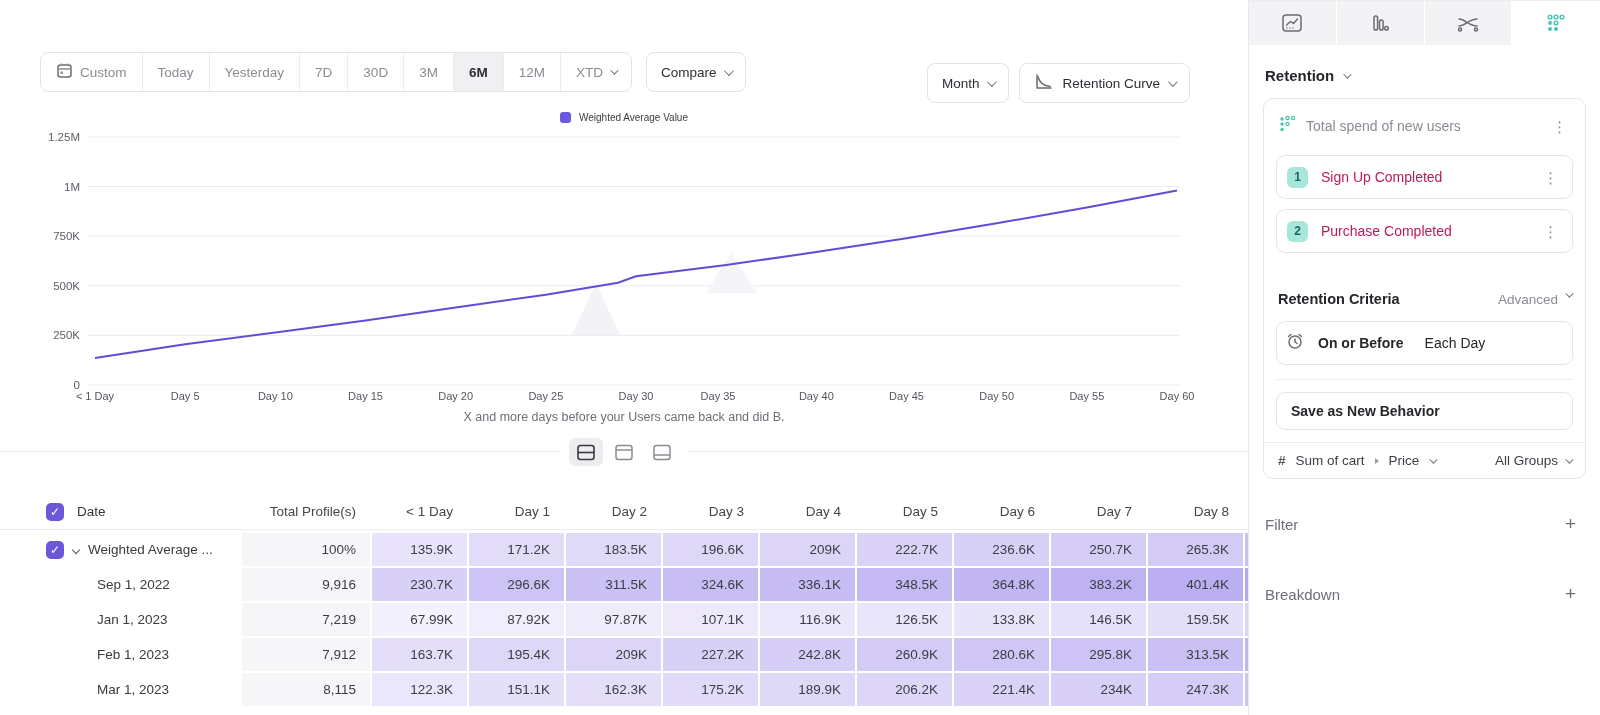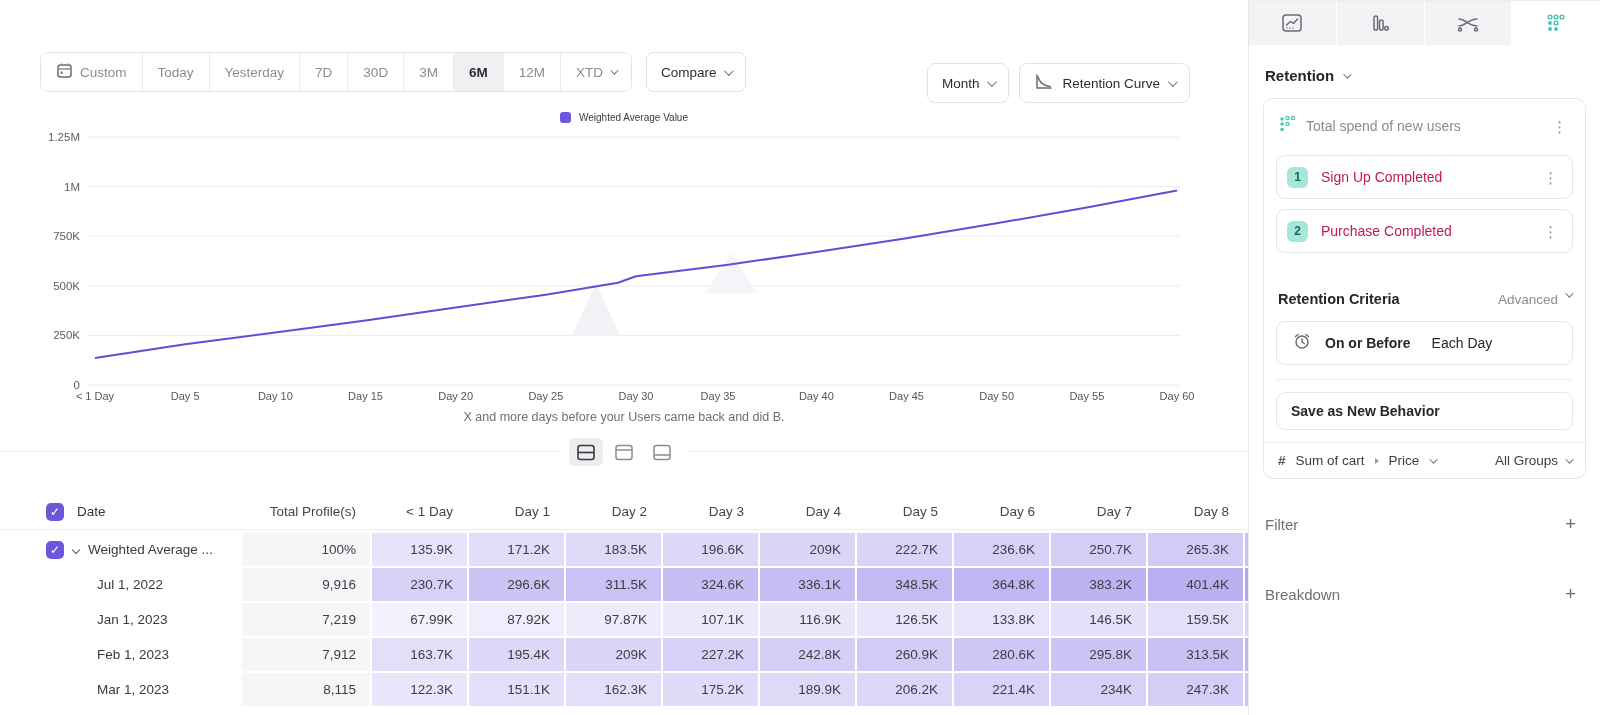--- a/index.html
+++ b/index.html
@@ -66,21 +66,21 @@
   #sb-card { margin:14px 14px 0 14px; border:1px solid #e6e6ea; border-radius:10px; background:#fff; }
   #bh-header { display:flex; align-items:center; gap:10px; padding:16px 14px 8px 14px; }
   #bh-title { flex:1; font-size:14px; color:#8b8b94; }
   .kebab { color:#8b8b94; font-size:15px; letter-spacing:0; line-height:1; cursor:pointer; padding:2px 4px; }
   .step-box { display:flex; align-items:center; gap:13px; margin:10px 12px 0 12px; height:44px; border:1px solid #e5e5e9; border-radius:9px; padding:0 10px 0 10px; cursor:pointer; }
   .step-num { width:21px; height:21px; border-radius:6px; background:#A7E7DA; color:#17695C; font-size:12px; font-weight:bold; display:flex; align-items:center; justify-content:center; }
   .step-label { flex:1; font-size:14px; color:#be185d; }
   #crit-row { display:flex; align-items:center; margin:38px 14px 0 14px; }
   #crit-label { flex:1; font-size:14.5px; font-weight:bold; color:#26262b; }
   #crit-advanced { display:flex; align-items:flex-start; gap:7px; font-size:13.5px; color:#8b8b94; cursor:pointer; }
-  #timing-box { display:flex; align-items:center; gap:13px; margin:14px 12px 0 12px; height:44px; border:1px solid #e5e5e9; border-radius:9px; padding:0 15px; cursor:pointer; }
+  #timing-box { display:flex; align-items:center; gap:13px; margin:14px 12px 0 12px; height:44px; border:1px solid #e5e5e9; border-radius:9px; padding:0 8px; cursor:pointer; }
   #timing-box .t1 { font-size:14px; font-weight:bold; color:#26262b; }
   #timing-box .t2 { font-size:14px; color:#26262b; margin-left:8px; }
   .inset-div { border-top:1px solid #ededf0; margin:14px 12px 0 12px; }
   #save-box { display:flex; align-items:center; margin:12px 12px 12px 12px; height:38px; border:1px solid #e5e5e9; border-radius:9px; padding:0 14px; font-size:14px; font-weight:bold; color:#26262b; cursor:pointer; }
   #measure-row { display:flex; align-items:center; gap:10px; border-top:1px solid #ededf0; padding:10px 14px; font-size:13.5px; color:#3d3d45; cursor:pointer; }
   #measure-hash { color:#55555e; font-weight:bold; }
   .tri-right { width:0; height:0; border-left:4px solid #9a9aa2; border-top:3.5px solid transparent; border-bottom:3.5px solid transparent; display:inline-block; }
   #measure-groups { margin-left:auto; display:flex; align-items:center; gap:7px; color:#3d3d45; }
   .sb-addrow { display:flex; align-items:center; margin:0 24px 0 16px; font-size:15px; color:#6f6f78; cursor:pointer; }
   .sb-addrow .plus { margin-left:auto; font-size:19px; font-weight:300; color:#6f6f78; }
@@ -253,21 +253,21 @@
             <div class="cell mono" style="background: rgba(106, 77, 224, 0.208);">183.5K</div>
             <div class="cell mono" style="background: rgba(106, 77, 224, 0.224);">196.6K</div>
             <div class="cell mono" style="background: rgba(106, 77, 224, 0.235);">209K</div>
             <div class="cell mono" style="background: rgba(106, 77, 224, 0.25);">222.7K</div>
             <div class="cell mono" style="background: rgba(106, 77, 224, 0.267);">236.6K</div>
             <div class="cell mono" style="background: rgba(106, 77, 224, 0.282);">250.7K</div>
             <div class="cell mono" style="background: rgba(106, 77, 224, 0.298);">265.3K</div>
             <div class="cell" style="background: rgba(106, 77, 224, 0.36);"></div>
           </div>
           <div class="t-row t-grid">
-            <div class="cell label">Jul 1, 2022</div>
+            <div class="cell label">Sep 1, 2022</div>
             <div class="cell total mono">9,916</div>
             <div class="cell mono" style="background: rgba(106, 77, 224, 0.263);">230.7K</div>
             <div class="cell mono" style="background: rgba(106, 77, 224, 0.333);">296.6K</div>
             <div class="cell mono" style="background: rgba(106, 77, 224, 0.35);">311.5K</div>
             <div class="cell mono" style="background: rgba(106, 77, 224, 0.365);">324.6K</div>
             <div class="cell mono" style="background: rgba(106, 77, 224, 0.376);">336.1K</div>
             <div class="cell mono" style="background: rgba(106, 77, 224, 0.392);">348.5K</div>
             <div class="cell mono" style="background: rgba(106, 77, 224, 0.408);">364.8K</div>
             <div class="cell mono" style="background: rgba(106, 77, 224, 0.43);">383.2K</div>
             <div class="cell mono" style="background: rgba(106, 77, 224, 0.45);">401.4K</div>

